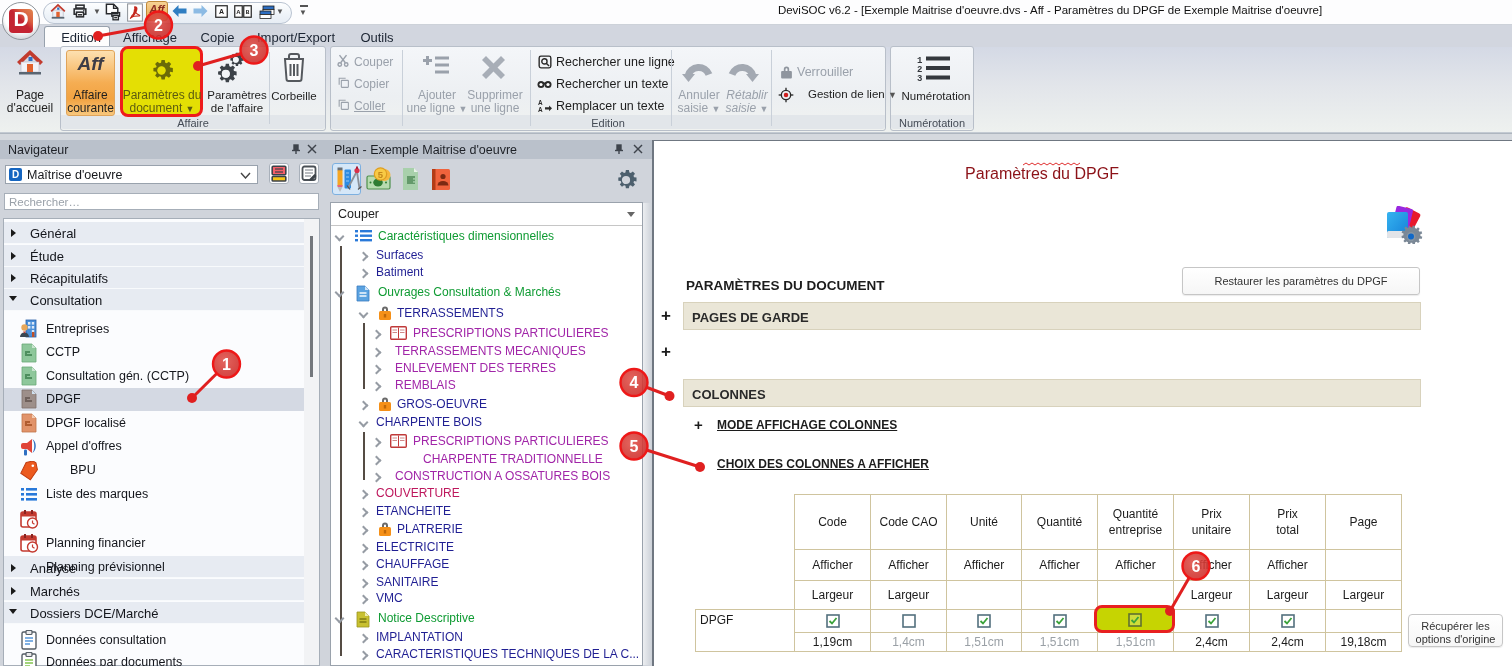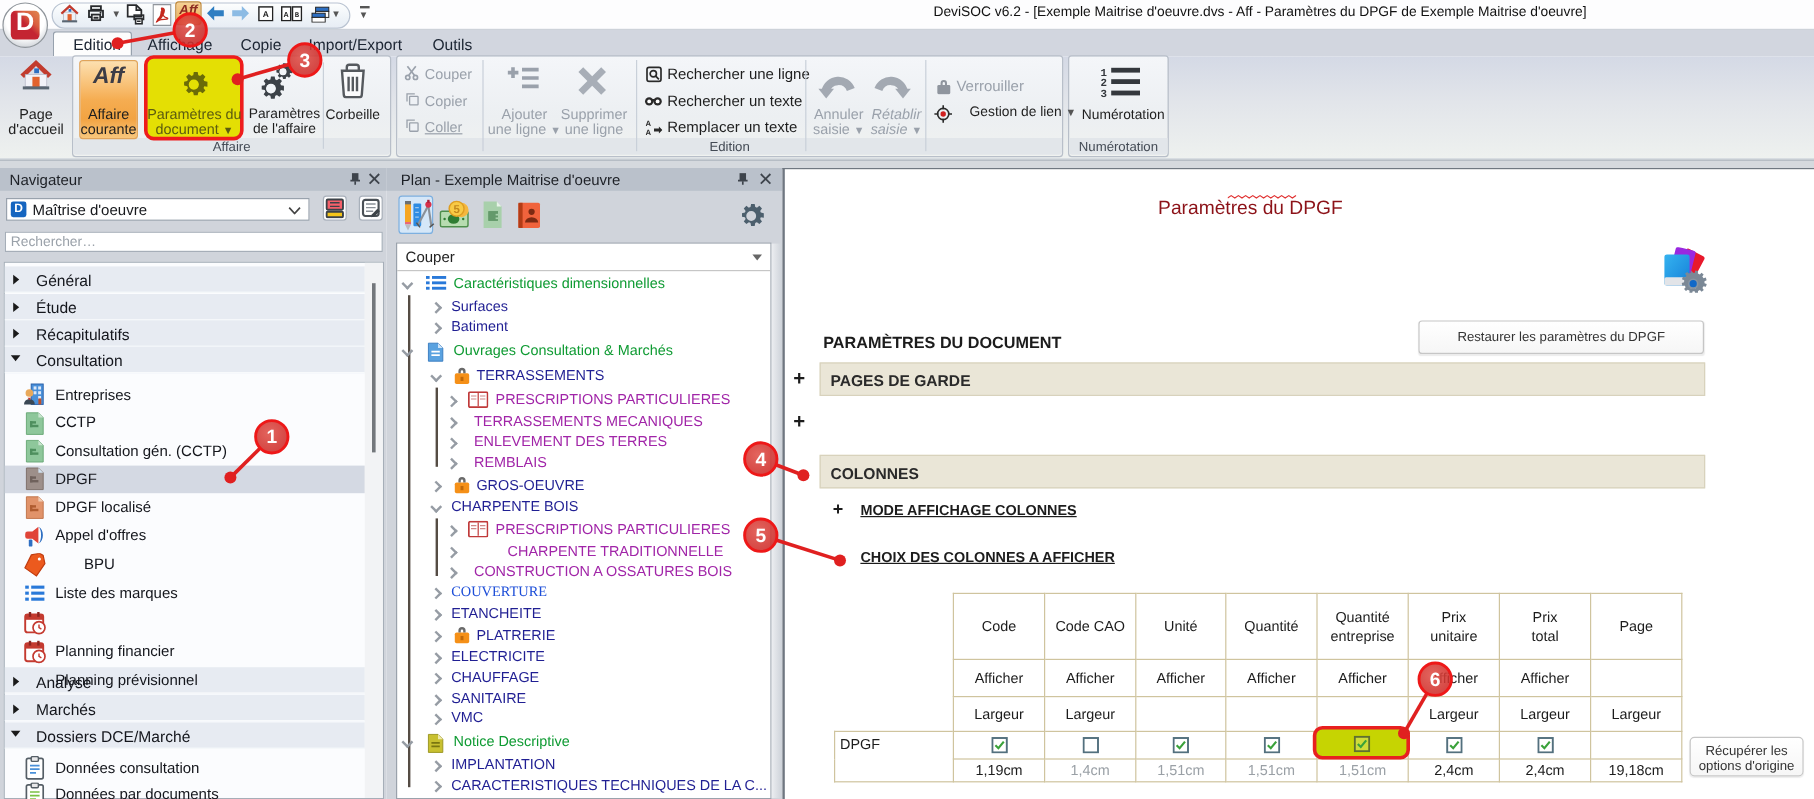--- a/index.html
+++ b/index.html
@@ -634,21 +634,21 @@
         <line x1="10" y1="4" x2="14.5" y2="4"></line>
         <line x1="10" y1="6.5" x2="14.5" y2="6.5"></line>
       </g>
     </svg>
 <div class="ptxt" style="left:413px;top:434px;color:#a125a8;font-size:12px;">PRESCRIPTIONS PARTICULIERES</div>
 <div class="abs" style="left:373px;top:457px;width:7px;height:7px;border:solid #969ca4;border-width:0 2px 2px 0;transform:rotate(-45deg);"></div>
 <div class="ptxt" style="left:395px;top:452px;color:#a125a8;font-size:12px;margin-left:28px;">CHARPENTE TRADITIONNELLE</div>
 <div class="abs" style="left:373px;top:474px;width:7px;height:7px;border:solid #969ca4;border-width:0 2px 2px 0;transform:rotate(-45deg);"></div>
 <div class="ptxt" style="left:395px;top:469px;color:#a125a8;font-size:12px;">CONSTRUCTION A OSSATURES BOIS</div>
 <div class="abs" style="left:360px;top:491px;width:7px;height:7px;border:solid #969ca4;border-width:0 2px 2px 0;transform:rotate(-45deg);"></div>
-<div class="ptxt" style="left:376px;top:486px;color:#1d4ed8;font-size:12px;font-family:Liberation Serif, serif;">COUVERTURE</div>
+<div class="ptxt" style="left:376px;top:486px;color:#be185d;font-size:12px;">COUVERTURE</div>
 <div class="abs" style="left:360px;top:509px;width:7px;height:7px;border:solid #969ca4;border-width:0 2px 2px 0;transform:rotate(-45deg);"></div>
 <div class="ptxt" style="left:376px;top:504px;color:#201f93;font-size:12px;">ETANCHEITE</div>
 <div class="abs" style="left:360px;top:527px;width:7px;height:7px;border:solid #969ca4;border-width:0 2px 2px 0;transform:rotate(-45deg);"></div>
 <svg class="abs" style="left:378px;top:521px;" width="14" height="16" viewBox="0 0 14 16">
       <rect x="1" y="6" width="12" height="9" rx="1.5" fill="#f59018"></rect>
       <path d="M4 6 V4.5 a3 3 0 0 1 6 0 V6 h-2 V4.5 a1 1 0 0 0-2 0 V6z" fill="#6a6a6a"></path>
       <rect x="5.8" y="9" width="2.4" height="3.5" fill="#c06808"></rect>
     </svg>
 <div class="ptxt" style="left:397px;top:522px;color:#201f93;font-size:12px;">PLATRERIE</div>
 <div class="abs" style="left:360px;top:545px;width:7px;height:7px;border:solid #969ca4;border-width:0 2px 2px 0;transform:rotate(-45deg);"></div>

